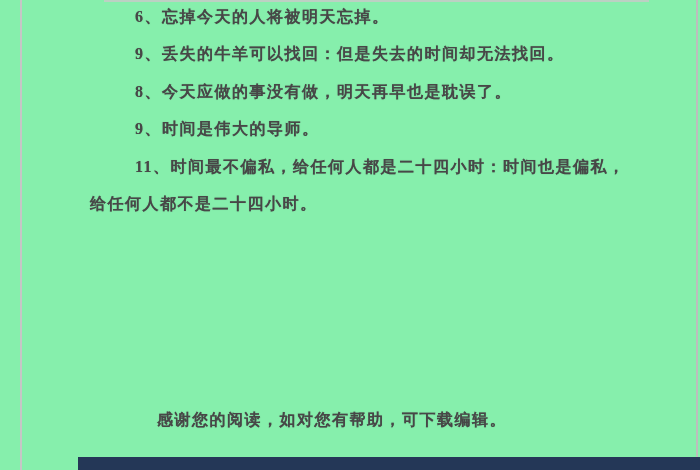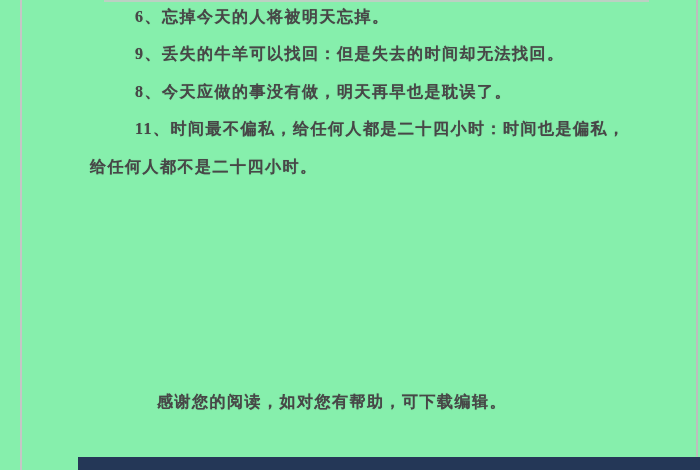--- a/index.html
+++ b/index.html
@@ -54,21 +54,21 @@
   }
   .quotes p {
     margin: 0;
     padding: 0;
     text-indent: 45px;
     white-space: nowrap;
   }
   .thanks {
     position: absolute;
     left: 157px;
-    top: 392px;
+    top: 410px;
     font-size: 16px;
     font-weight: 700;
     letter-spacing: 1.5px;
     color: #474747;
     text-shadow: 0 0 0.7px rgba(70,70,70,0.55);
     white-space: nowrap;
   }
   .bottom-bar {
     position: absolute;
     left: 78px;
@@ -83,19 +83,20 @@
 
 <div class="screen">
   <div class="top-remnant"></div>
   <div class="page-border-left"></div>
   <div class="page-border-right"></div>
 
   <div class="quotes">
       <p>6、忘掉今天的人将被明天忘掉。</p>
       <p>9、丢失的牛羊可以找回：但是失去的时间却无法找回。</p>
       <p>8、今天应做的事没有做，明天再早也是耽误了。</p>
+      <p>9、时间是伟大的导师。</p>
       <p>11、时间最不偏私，给任何人都是二十四小时：时间也是偏私，<br>给任何人都不是二十四小时。</p>
     </div>
 
   <div class="thanks">感谢您的阅读，如对您有帮助，可下载编辑。</div>
 
   <div class="bottom-bar"></div>
 </div>
 
 </body></html>

